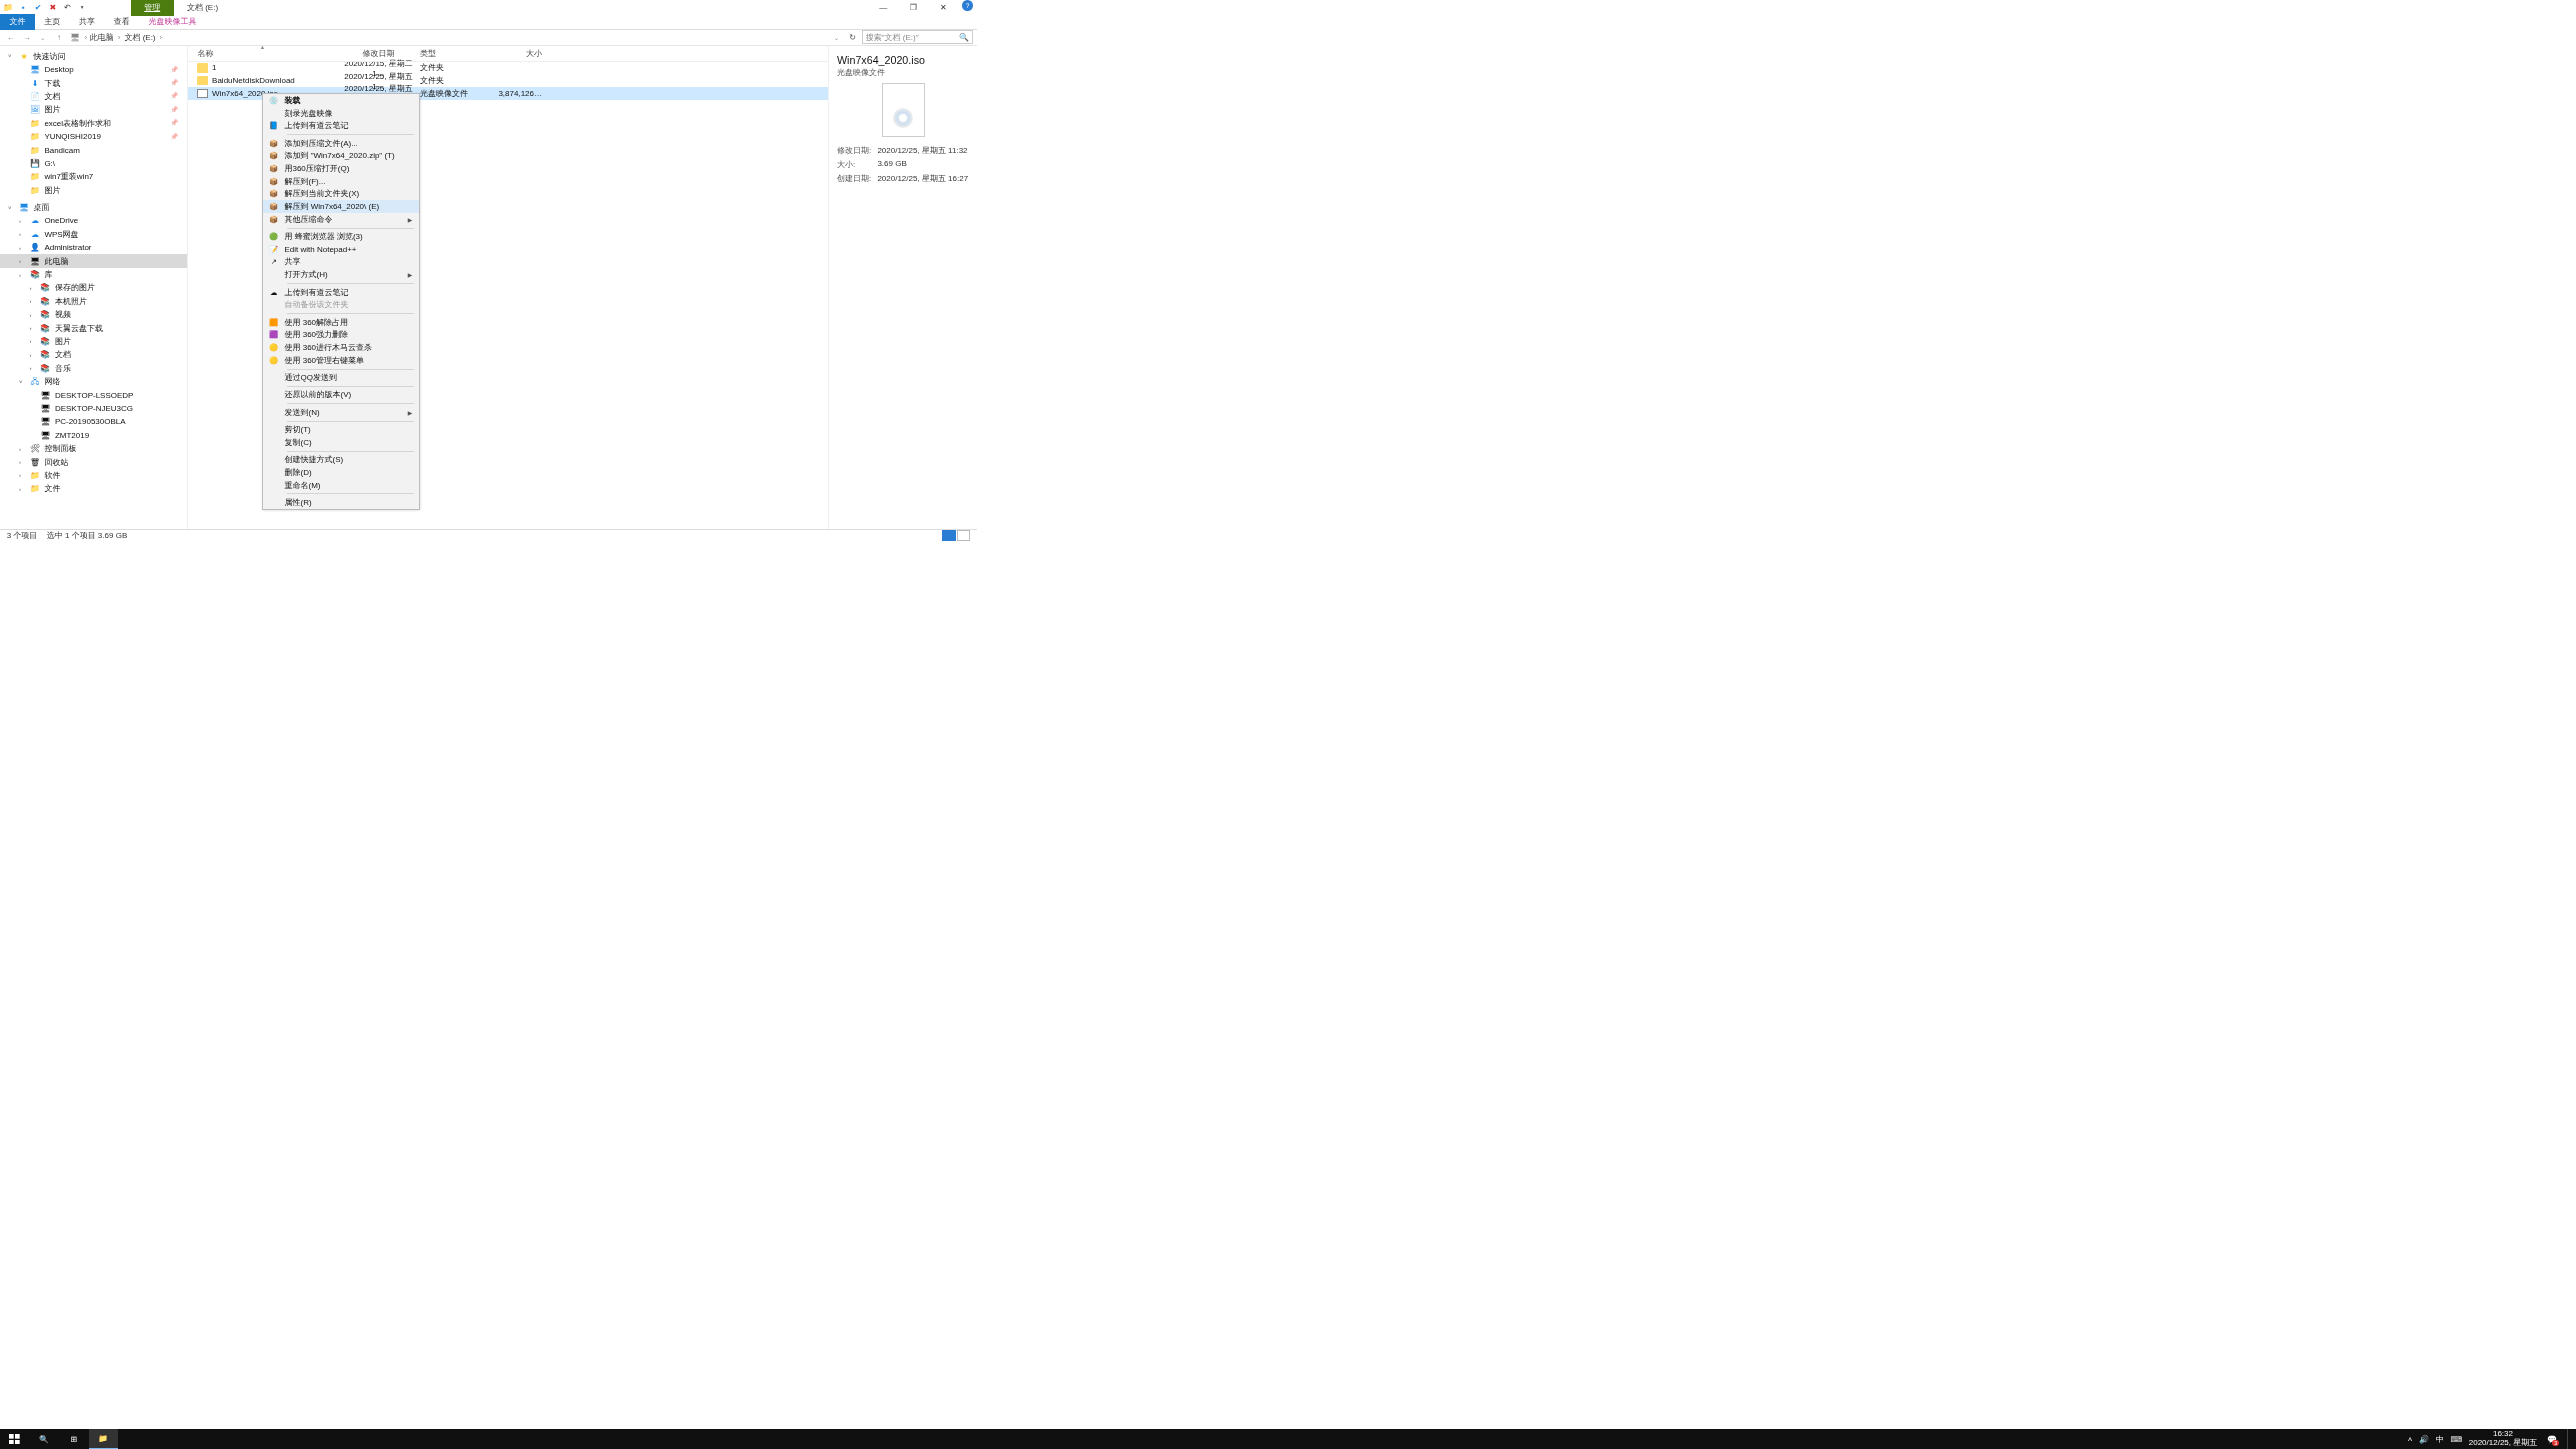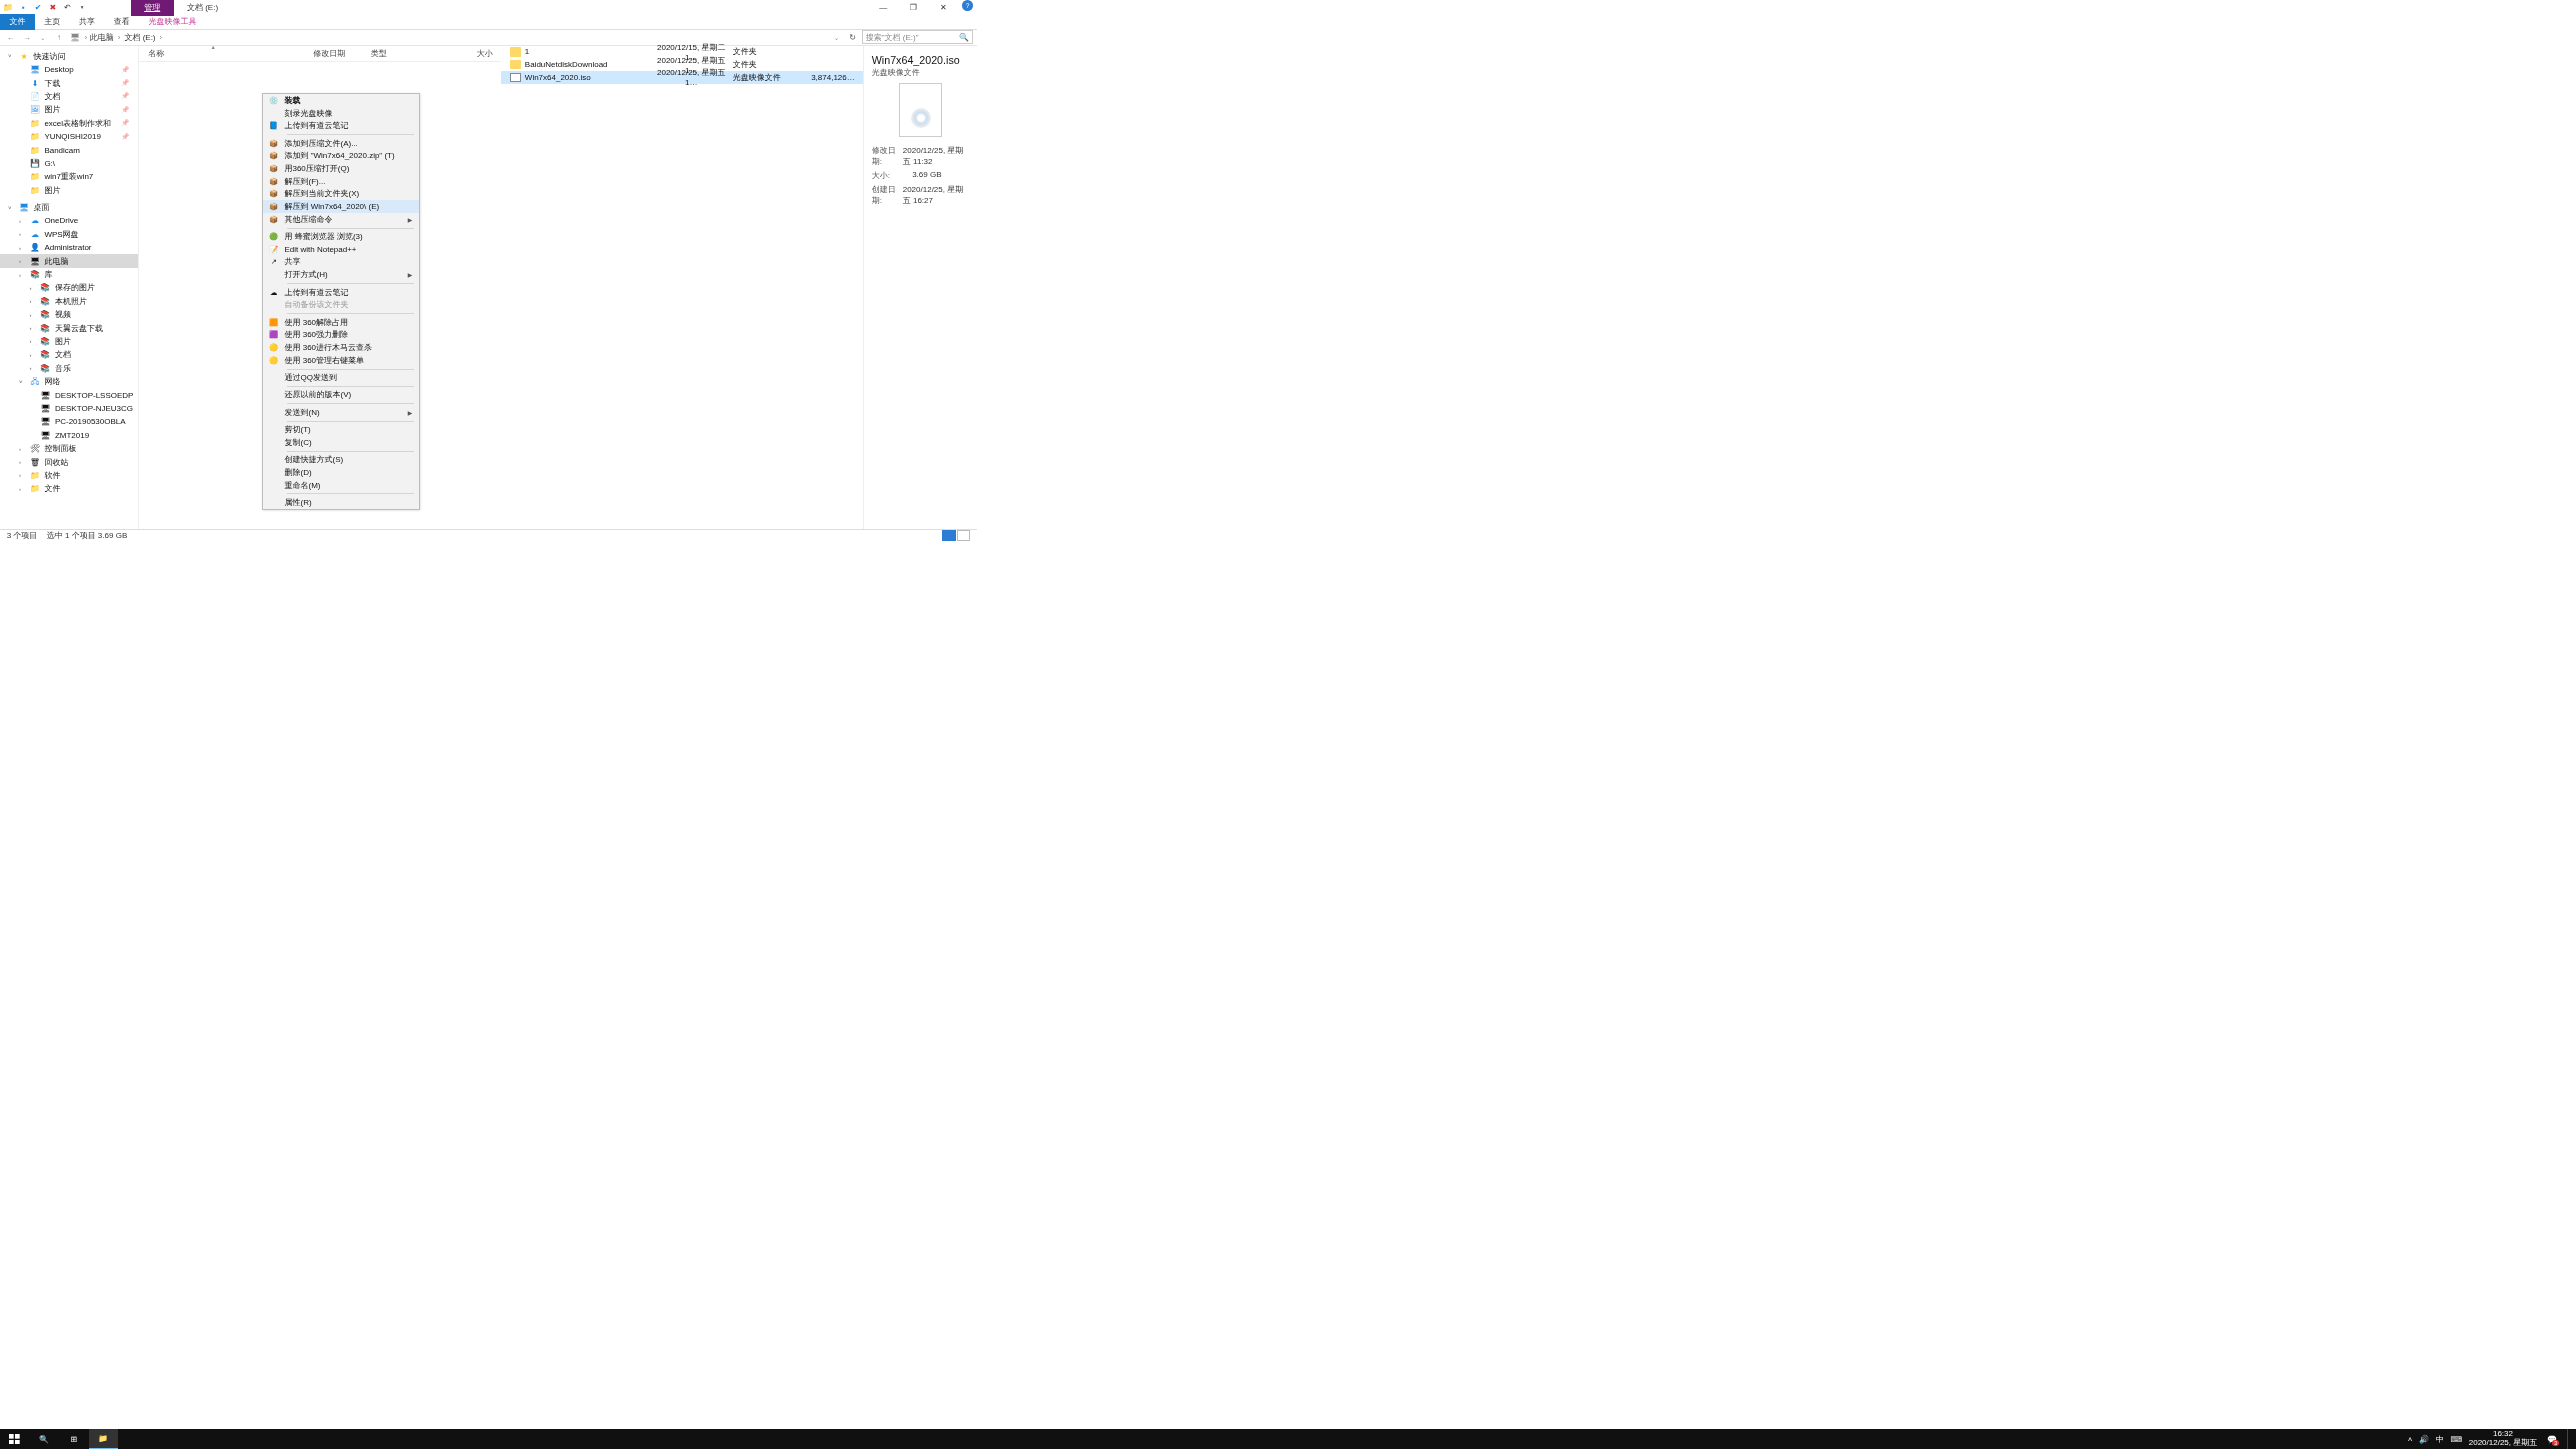--- a/index.html
+++ b/index.html
@@ -4,21 +4,21 @@
 <style>
 * { margin: 0; padding: 0; box-sizing: border-box; font-family: "Microsoft YaHei", "Segoe UI", sans-serif; font-size: 8px; }
 html, body { width: 977px; height: 547px; overflow: hidden; background: #fff; }
 
 
 .titlebar { height: 14.8px; background: #fff; display: flex; align-items: center; }
 .qat { display: flex; align-items: center; padding: 0 2.7px; gap: 2.7px; }
 .qat-item { width: 12px; height: 12px; display: flex; align-items: center; justify-content: center; color: #444; }
 .title-tabs { display: flex; margin-left: 40px; }
 .title-tab { padding: 2.7px 13.4px; color: #333; }
-.title-tab.active { background: #701a75; color: #fff; text-decoration: underline; }
+.title-tab.active { background: #4d7c0f; color: #fff; text-decoration: underline; }
 .window-btns { margin-left: auto; display: flex; }
 .wbtn { width: 30px; height: 14.8px; display: flex; align-items: center; justify-content: center; color: #333; }
 .help-icon { width: 10.7px; height: 10.7px; background: #2b7cd3; border-radius: 50%; color: #fff; display: flex; align-items: center; justify-content: center; font-size: 6.7px; margin-left: 4px; margin-right: 4px;}
 
 
 .ribbon { height: 14.8px; display: flex; align-items: center; border-bottom: 0.7px solid #ddd; }
 .rtab { padding: 2.7px 9.4px; color: #333; }
 .rtab.file { background: #1979ca; color: #fff; }
 .rtab.tool { color: #c33b9a; }
 
@@ -38,21 +38,21 @@
 .tree-item { height: 13.4px; display: flex; align-items: center; padding-left: 8px; gap: 4px; color: #111; position: relative; }
 .tree-item.l2 { padding-left: 19px; }
 .tree-item.l3 { padding-left: 29.5px; }
 .tree-item.selected { background: #d9d9d9; }
 .tree-item.withpin::after { content: "📌"; position: absolute; right: 8px; font-size: 6.7px; opacity: .4; }
 .tico { width: 10.7px; height: 10.7px; display: inline-flex; align-items: center; justify-content: center; font-size: 8px; }
 .caret { font-size: 6px; color: #555; width: 6.7px; }
 .ico-star { color: #f5c518;} .ico-blue{color:#1e88e5;}
 
 
-.content { flex: 1; display: flex; flex-direction: row; }
+.content { flex: 1; display: flex; flex-direction: column; }
 .columns { display: flex; height: 16px; border-bottom: 0.7px solid #eee; align-items: center; color: #444; }
 .col-name { width: 149px; padding-left: 9.4px; }
 .col-mod { width: 83px; text-align: center; }
 .col-type { width: 70px; }
 .col-size { width: 60px; text-align: right; padding-right: 8px; }
 .sort-arrow { font-size: 5.4px; color: #888; display:block; text-align:center; width:100%; margin-top:-9.4px;}
 .rows { }
 .frow { display: flex; height: 12.7px; align-items: center; color: #111; }
 .frow.sel { background: #cde8ff; }
 .frow .col-name { display: flex; align-items: center; gap: 4px; }

